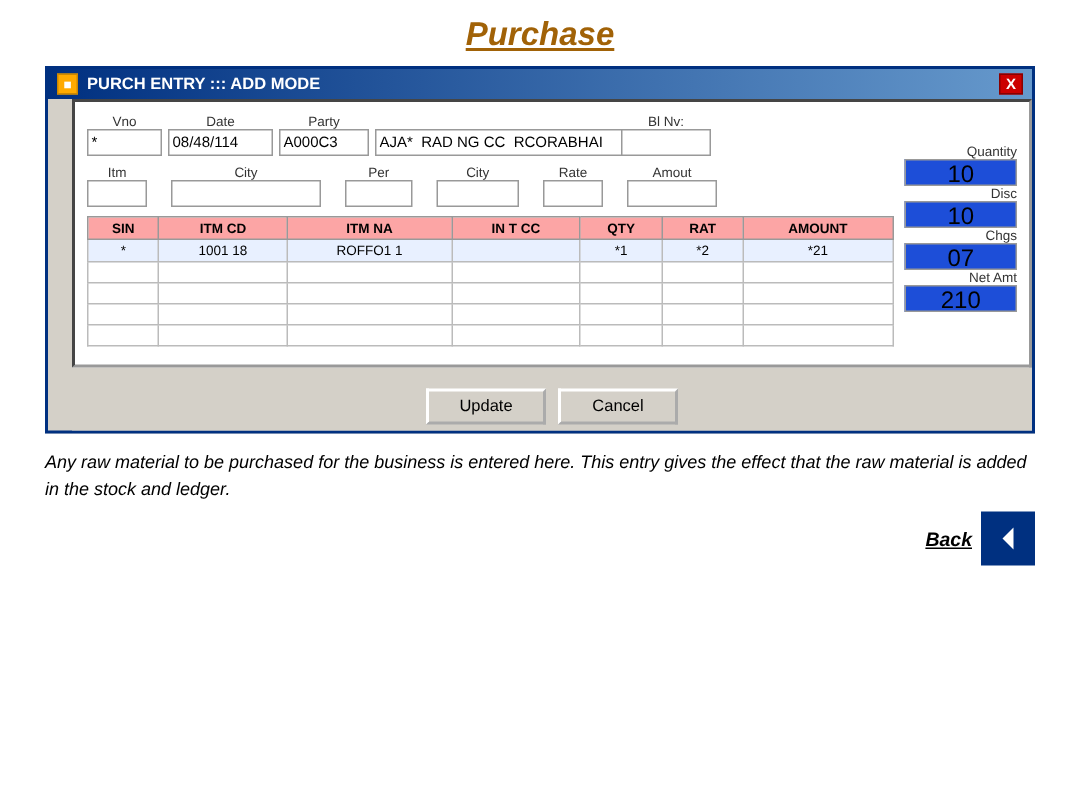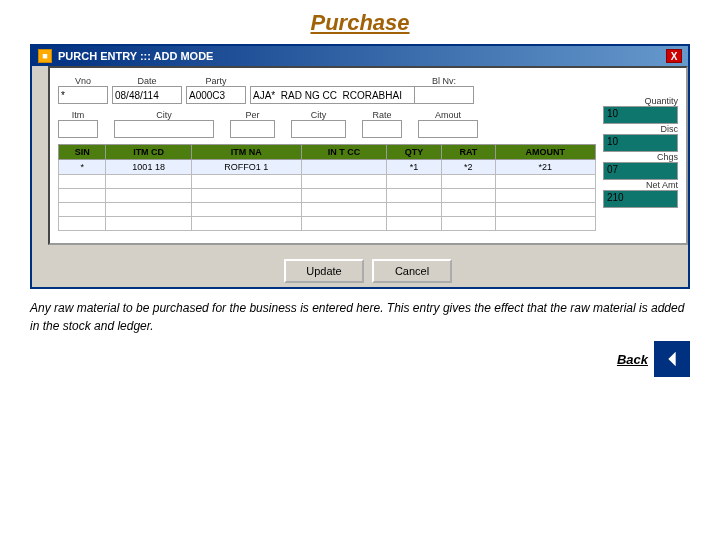--- a/index.html
+++ b/index.html
@@ -141,25 +141,25 @@
     }
 
     .summary-label {
       font-size: 9px;
       color: #333;
       text-align: right;
     }
 
     .summary-value {
       border: 1px solid #999;
-      background: #0f766e;
-      font-size: 10px;
+      background: #1d4ed8;
+      font-size: 16px;
       padding: 1px 3px;
       height: 18px;
-      text-align: left;
+      text-align: center;
     }
 
     
     .item-row {
       display: flex;
       gap: 16px;
       align-items: center;
       margin-bottom: 6px;
     }
 
@@ -172,21 +172,21 @@
 
     
     .grid-table {
       width: 100%;
       border-collapse: collapse;
       font-size: 9px;
       margin-bottom: 4px;
     }
 
     .grid-table th {
-      background: #4d7c0f;
+      background: #fca5a5;
       border: 1px solid #999;
       padding: 2px 3px;
       text-align: center;
       font-size: 9px;
       font-weight: bold;
     }
 
     .grid-table td {
       border: 1px solid #bbb;
       padding: 2px 3px;

